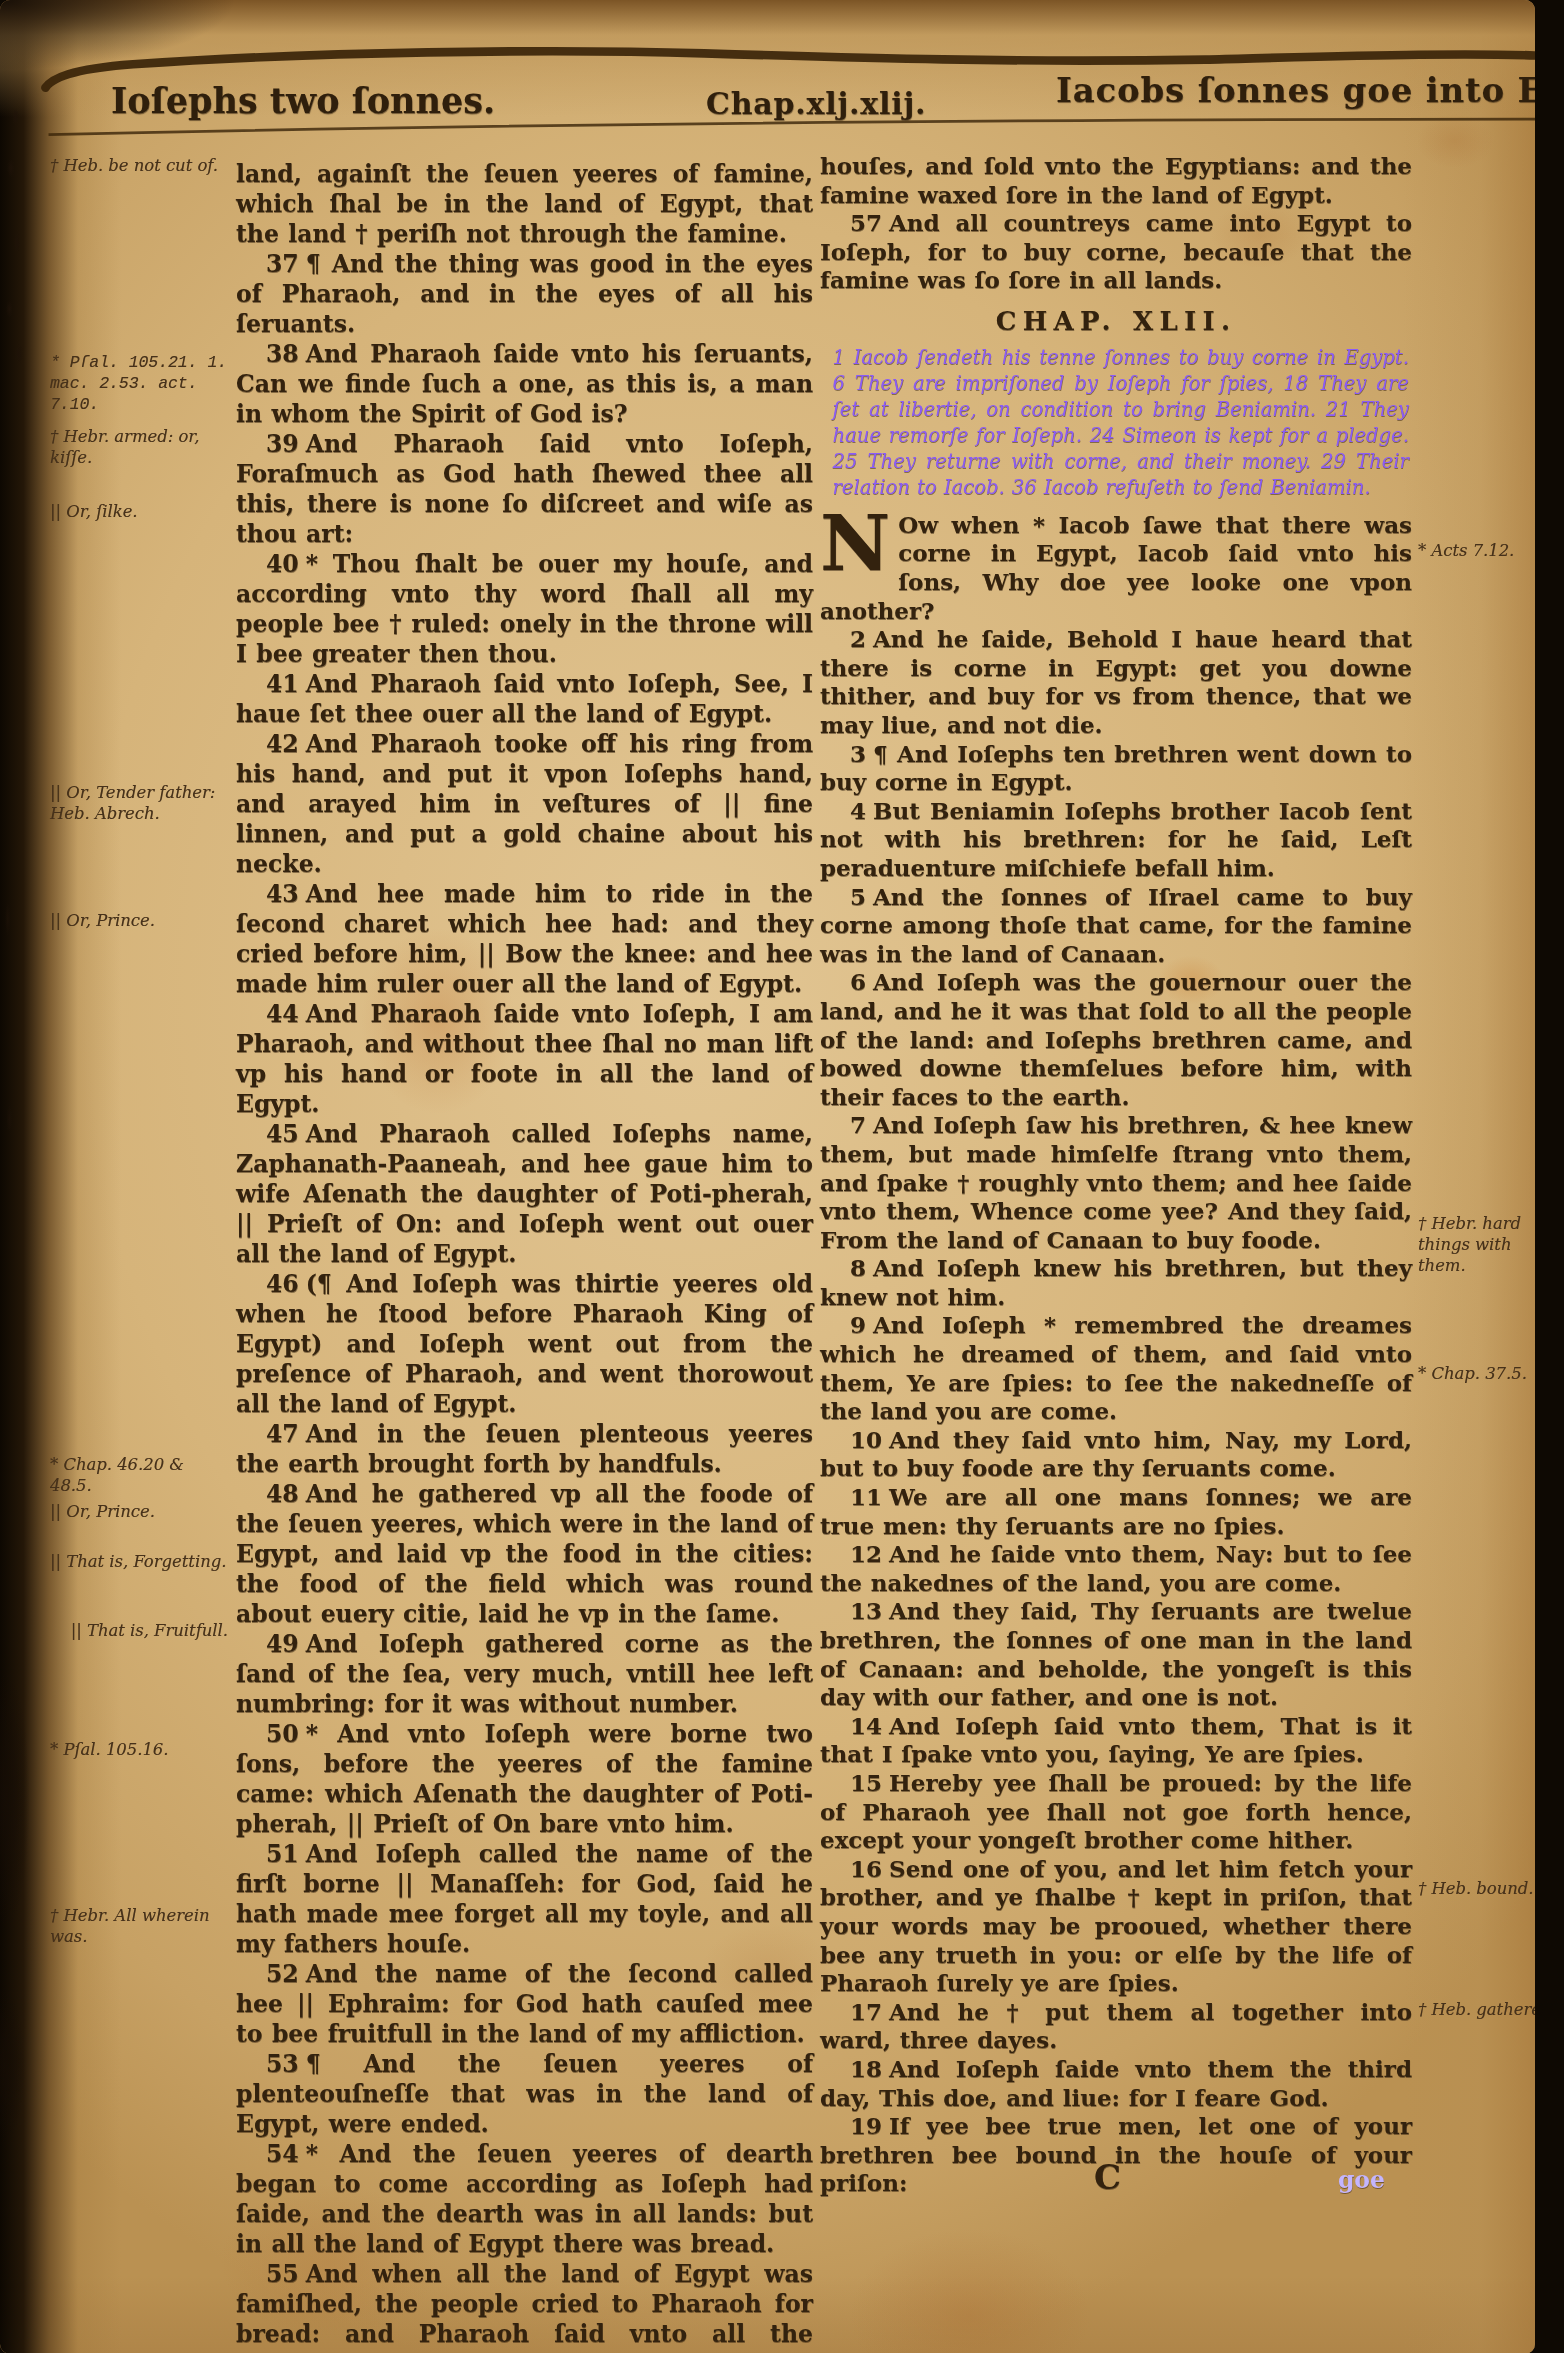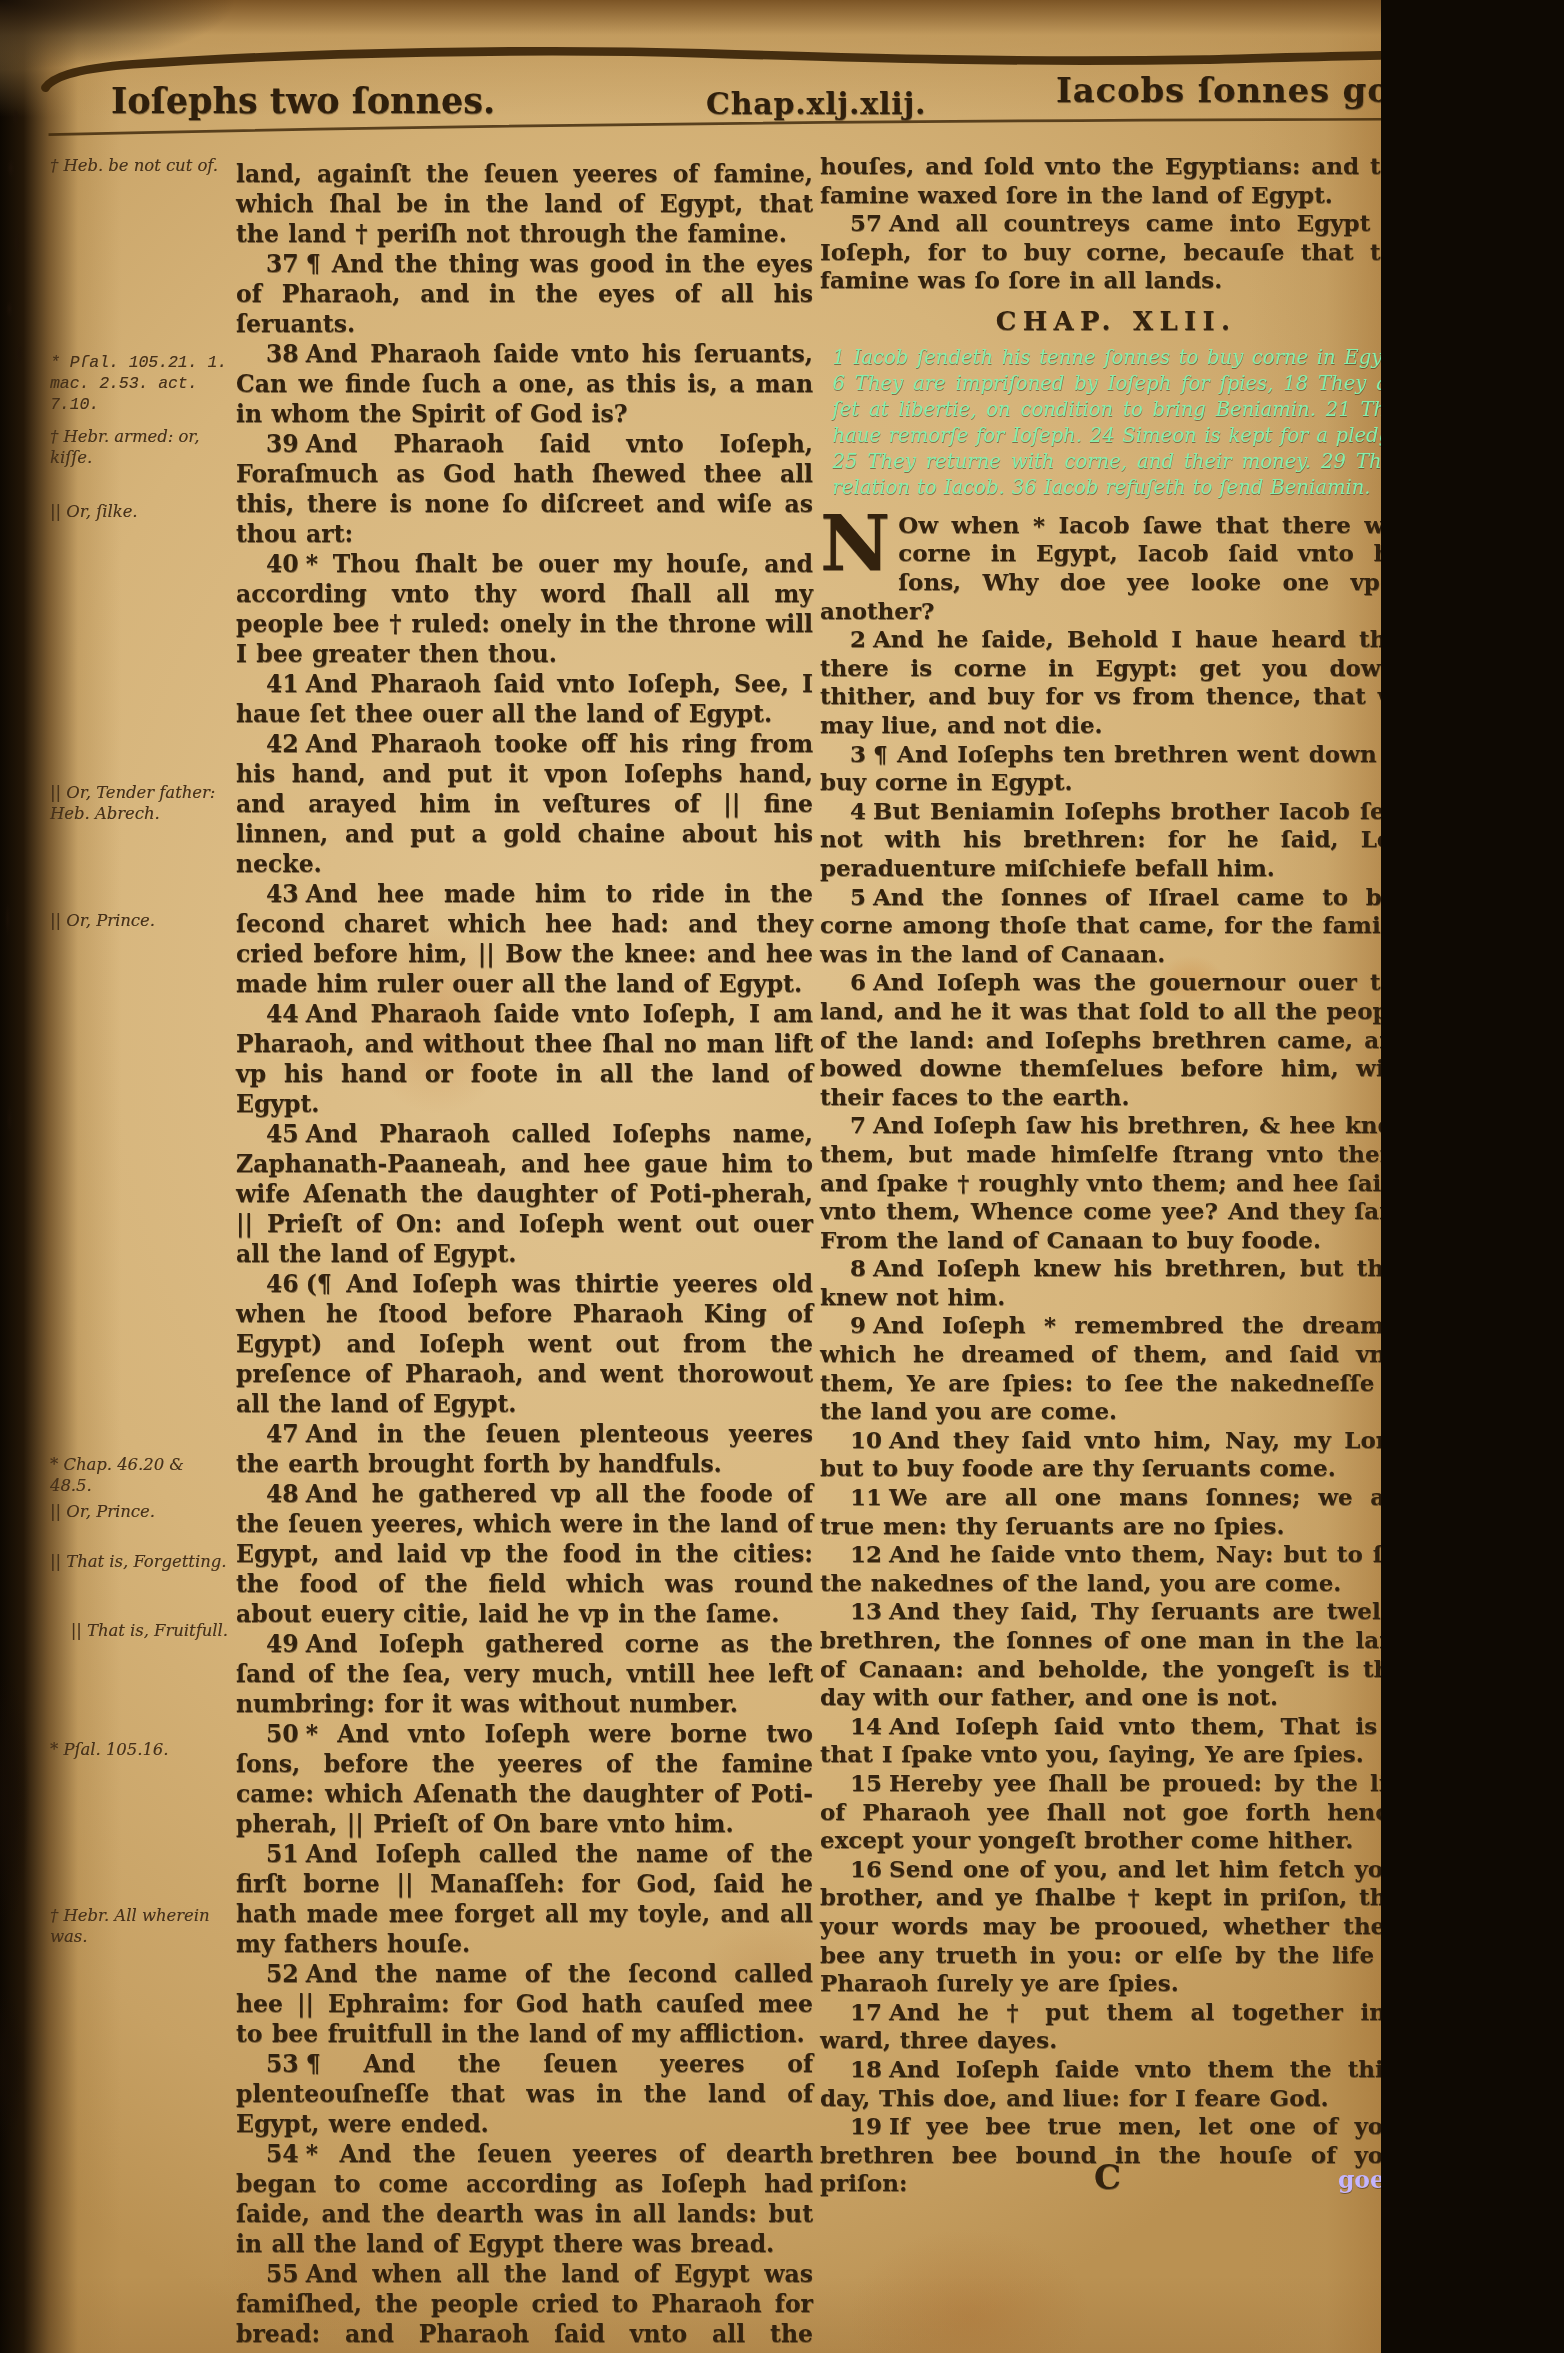--- a/index.html
+++ b/index.html
@@ -1,17 +1,17 @@
 <!DOCTYPE html>
 <html style="font-size:12.5px"><head>
 <meta charset="utf-8">
 <style>
   html,body{margin:0;padding:0;background:#0e0903;}
-  .photo{position:relative;width:1381px;height:2354px;overflow:hidden;
-    background:#17100a;font-family:"DejaVu Serif", serif;}
+  .photo{position:relative;width:1535px;height:2354px;overflow:hidden;
+    background:#17100a;font-family:"DejaVu Serif", serif;border-radius:10px;}
   .page{position:absolute;inset:0;
     background:
       radial-gradient(4.7px 12.5px at 15.6px 117px, rgba(30,18,8,.85), transparent 70%),
       radial-gradient(5.5px 14px at 11px 168px, rgba(30,18,8,.8), transparent 70%),
       radial-gradient(4.7px 15.6px at 17px 243px, rgba(30,18,8,.8), transparent 70%),
       radial-gradient(4.7px 12.5px at 9.4px 309px, rgba(30,18,8,.75), transparent 70%),
       radial-gradient(6.3px 15.6px at 19px 354px, rgba(30,18,8,.7), transparent 70%),
       radial-gradient(3.9px 23.5px at 7.8px 919px, rgba(30,18,8,.6), transparent 70%),
       radial-gradient(3.9px 20.3px at 9.4px 1119px, rgba(30,18,8,.55), transparent 70%),
       radial-gradient(31px 172px at 6.3px 1800px, rgba(22,13,5,.85), transparent 75%),
@@ -39,21 +39,21 @@
   .col{position:absolute;color:#33220e;text-align:justify;
     text-shadow:0.3px 0.5px 0.6px rgba(51,34,14,.5);font-weight:bold;}
   .col-left{left:236px;top:138px;width:577px;font-size:23.5px;line-height:30px;word-spacing:1.2px;}
   .col-right{left:820px;top:131px;width:592px;font-size:23px;line-height:28.6px;word-spacing:0.8px;}
   .verse{margin:0;text-indent:30px;}
   .verse.cont{text-indent:0;margin-top:21px;}
   .vnum{margin-right:7px;}
   .chap-head{text-align:center;font-size:26px;letter-spacing:6.3px;font-weight:bold;
     margin:12.5px 0 9.4px 0;text-indent:0;}
   .chap-sum{font-style:italic;font-weight:normal;font-size:19.6px;line-height:26px;
-    margin:0 3.1px 9.4px 12.5px;text-indent:0;color:#86efac;}
+    margin:0 3.1px 9.4px 12.5px;text-indent:0;color:#8b5cf6;}
   .dropcap-para{text-indent:0;}
   .dropcap{float:left;font-size:77px;line-height:58px;padding:3.1px 7.8px 0 0;font-weight:bold;}
   .mnotes{position:absolute;top:0;height:2354px;}
   .mnotes-left{left:50px;width:178px;}
   .mnotes-right{left:1418px;width:142px;}
   .mnote{position:absolute;left:0;width:100%;font-style:italic;font-size:16.4px;line-height:21px;
     color:#46311a;text-shadow:0.2px 0.4px 0.5px rgba(70,49,26,.45);}
   .sig{position:absolute;left:1094px;top:2157px;font-size:34px;font-weight:bold;color:#33220e;
     text-shadow:0.3px 0.5px 0.6px rgba(51,34,14,.5);}
   .catch{position:absolute;left:1268px;top:2166px;width:117px;text-align:right;font-size:23.5px;

